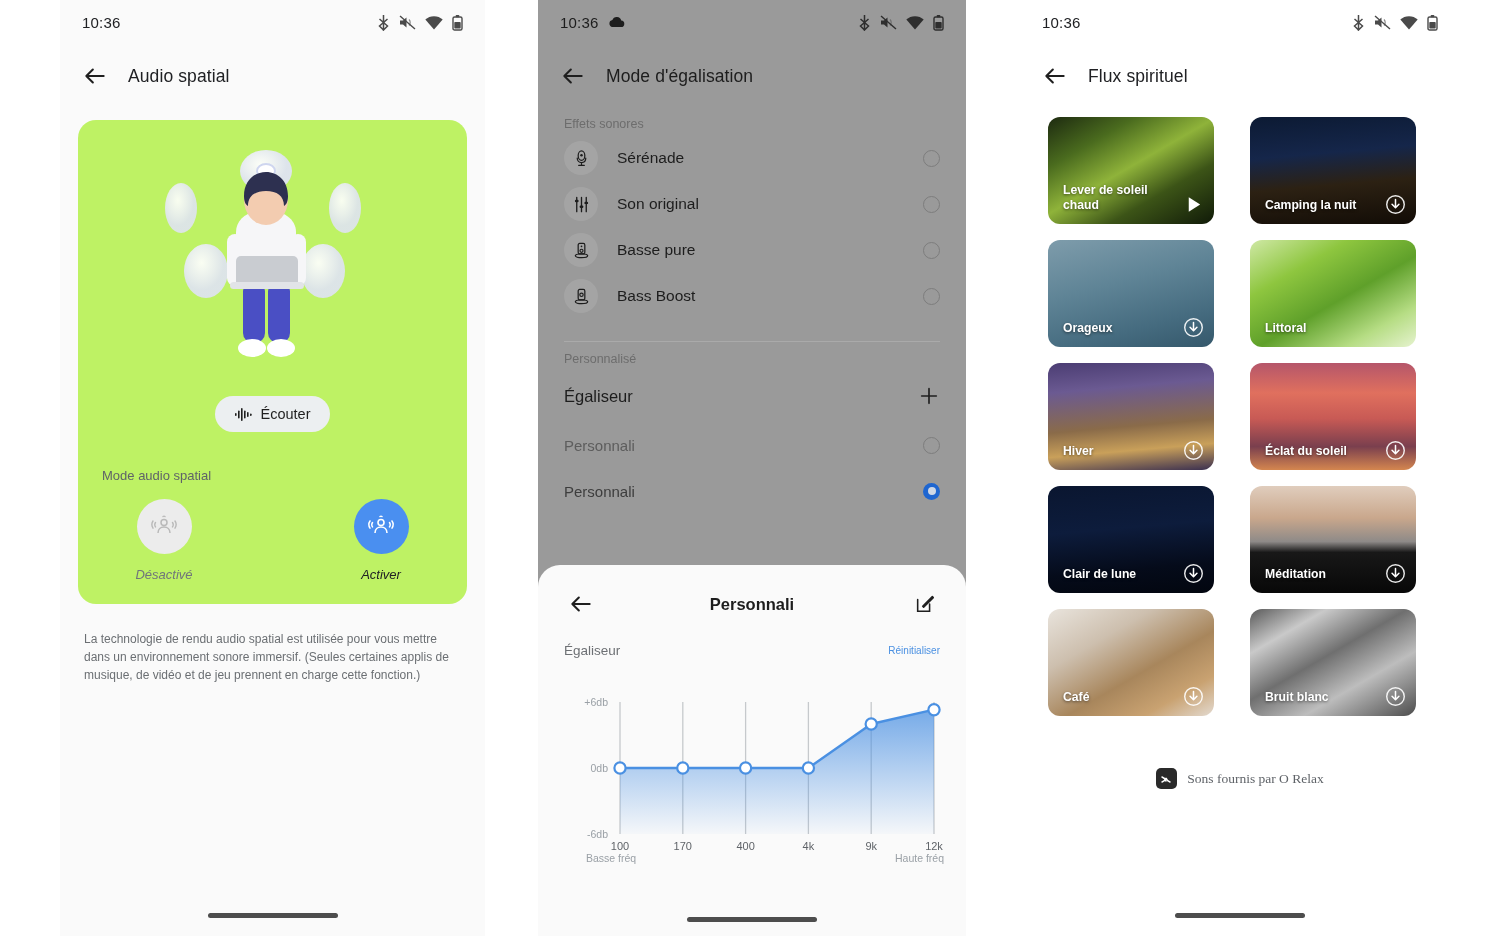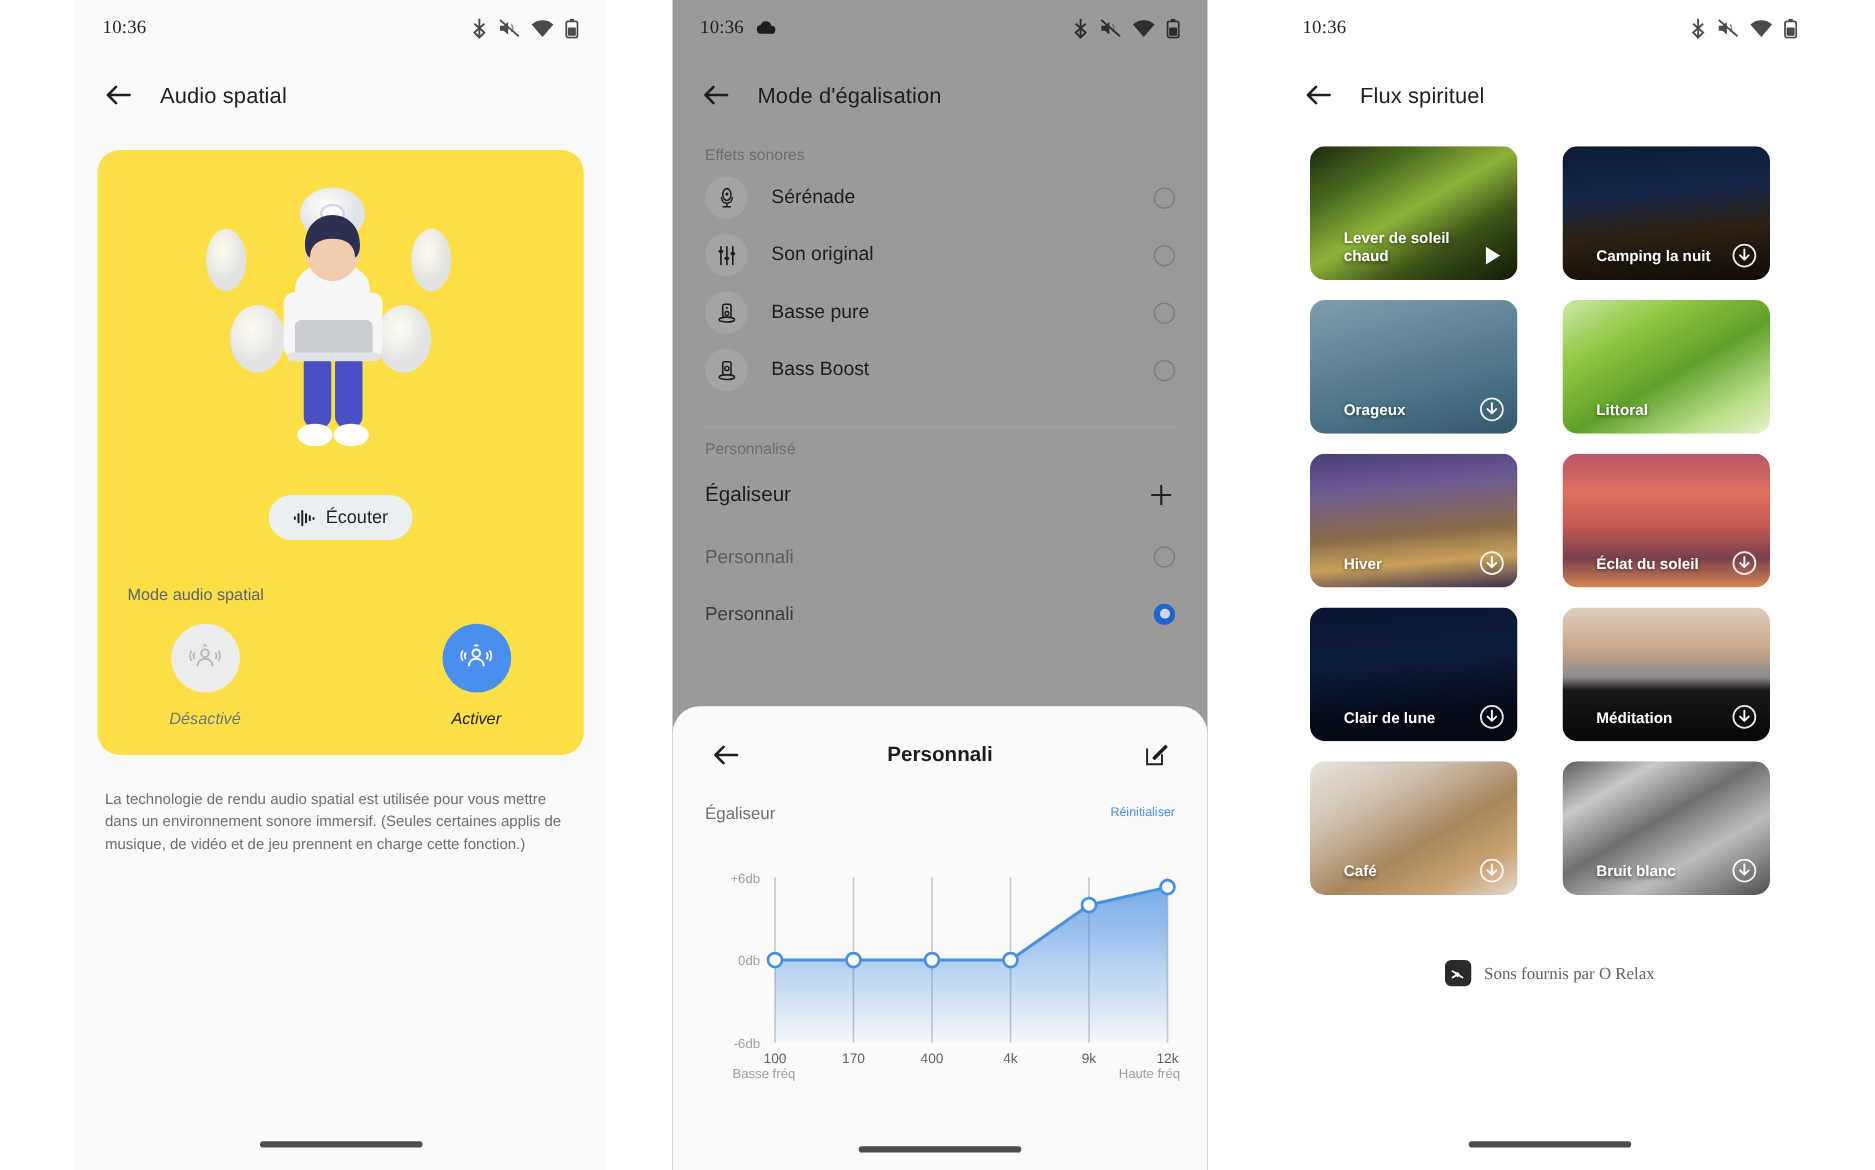--- a/index.html
+++ b/index.html
@@ -6,33 +6,33 @@
   html,body{
     width:1500px; height:936px; background:#ffffff; overflow:hidden;
     font-family:"Liberation Sans", sans-serif;
   }
   .stage{ position:relative; width:1500px; height:936px; }
 
   
   .panel{ position:absolute; top:0; height:936px; overflow:hidden; }
 
   .statusbar{ height:45px; display:flex; align-items:center; padding:0 22px; }
-  .sb-time{ font-size:15px; letter-spacing:.2px;font-family:Liberation Serif, serif; }
+  .sb-time{ font-size:15px; letter-spacing:.2px; }
   .sb-cloud{ margin-left:9px; font-size:13px; line-height:1; }
   .sb-right{ margin-left:auto; display:flex; align-items:center; gap:9px; }
   .sb-ic{ display:block; }
 
   .appbar{ height:62px; display:flex; align-items:center; padding:0 22px; gap:20px; }
   .back{ width:26px; height:26px; flex:0 0 auto; cursor:pointer; }
   .appbar-title{ font-size:17.5px; letter-spacing:.1px; }
 
   
   #p1{ left:60px; width:425px; background:#fafafa; color:#202124; }
   #p1 .card{
-    margin:13px 18px 0 18px; background:#fde047; border-radius:18px;
+    margin:13px 18px 0 18px; background:#bef264; border-radius:18px;
     padding:14px 16px 22px 16px;
   }
   .hero{ height:258px; position:relative; }
   .person{ position:absolute; left:50%; top:50%; transform:translate(-50%,-50%); }
   .listen-row{ display:flex; justify-content:center; margin-top:4px; }
   .listen-btn{
     display:flex; align-items:center; gap:9px;
     background:#eceff1; border-radius:22px; padding:10px 20px; cursor:pointer;
   }
   .listen-btn span{ font-size:14.5px; color:#1f1f1f; }
@@ -106,21 +106,21 @@
   #p3{ left:1020px; width:440px; background:#ffffff; color:#202124; }
   .grid{
     display:grid; grid-template-columns:166px 166px; gap:16px 36px;
     padding:0 28px; margin-top:10px;
   }
   .tile{
     position:relative; height:107px; border-radius:12px; overflow:hidden; cursor:pointer;
   }
   .tile .art{ position:absolute; inset:0; }
   .tile .tl{
-    position:absolute; left:27px; bottom:11px; right:42px;
+    position:absolute; left:15px; bottom:11px; right:42px;
     font-size:12.2px; line-height:1.22; color:#ffffff; font-weight:bold;
     text-shadow:0 1px 3px rgba(0,0,0,.55);
   }
   .tile .act{
     position:absolute; right:10px; bottom:9px; width:21px; height:21px;
   }
   .footer{
     display:flex; align-items:center; justify-content:center; gap:10px; margin-top:52px;
   }
   .footer .lg{

